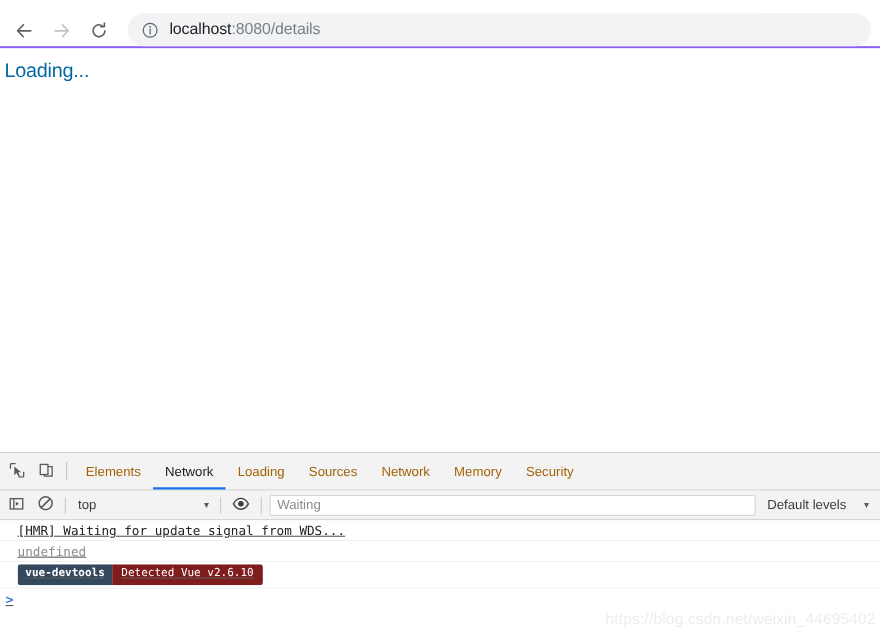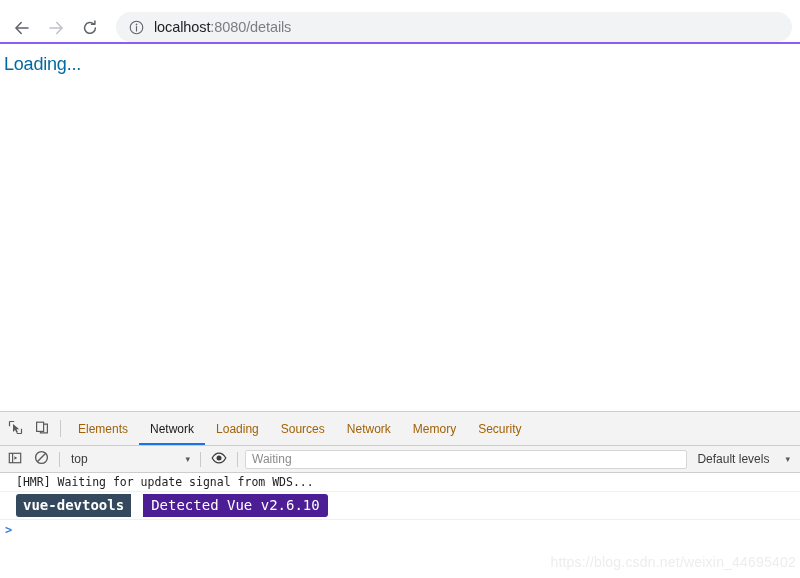--- a/index.html
+++ b/index.html
@@ -216,20 +216,21 @@
     flex: 0 0 auto;
     white-space: nowrap;
   }
 
   
   .dt-console {
     flex: 1;
     overflow: hidden;
     background: #ffffff;
     min-height: 0;
+    text-decoration: underline;
   }
   .msg-row {
     min-height: 19px;
     border-bottom: 1px solid #f0f0f0;
     display: flex;
     align-items: center;
     padding: 1px 0 1px 16px;
     box-sizing: border-box;
     font-family: "DejaVu Sans Mono", "Liberation Mono", monospace;
     font-size: 11.5px;
@@ -237,32 +238,31 @@
   }
   .msg-row.normal { color: #222222; }
   .msg-row.dim { color: #8c8c8c; }
   .msg-row.badge-row { padding-top: 2px; padding-bottom: 2px; }
 
   .badge {
     display: inline-flex;
     border-radius: 3px;
     overflow: hidden;
     font-family: "DejaVu Sans Mono", "Liberation Mono", monospace;
-    font-size: 14px;
+    font-size: 10px;
     line-height: 1;
     font-weight: bold;
-    gap: 12px;
   }
   .badge-left {
     background: #35495e;
     color: #ffffff;
     padding: 4px 7px 5px 7px;
   }
   .badge-right {
-    background: #4c1d95;
+    background: #7f1d1d;
     color: #ffffff;
     padding: 4px 8px 5px 8px;
     font-weight: normal;
   }
 
   .prompt-row {
     min-height: 20px;
     display: flex;
     align-items: center;
     padding-left: 5px;
@@ -412,20 +412,23 @@
         <span class="caret">▾</span>
       </div>
     </div>
 
     <div class="dt-console">
 
       <div class="msg-row normal">
         <span>[HMR] Waiting for update signal from WDS...</span>
       </div>
 
+      <div class="msg-row dim">
+        <span>undefined</span>
+      </div>
 
       <div class="msg-row badge-row">
         <span class="badge">
           <span class="badge-left">vue-devtools</span>
           <span class="badge-right">Detected Vue v2.6.10</span>
         </span>
       </div>
 
       <div class="prompt-row">
         <span class="prompt-chevron">&gt;</span>

